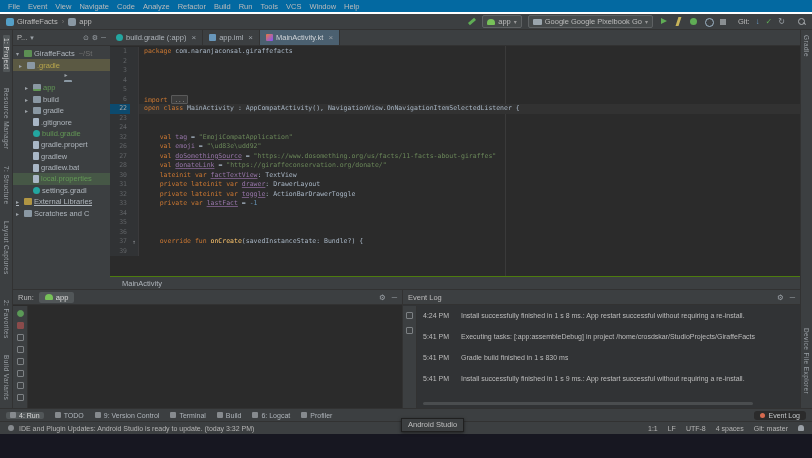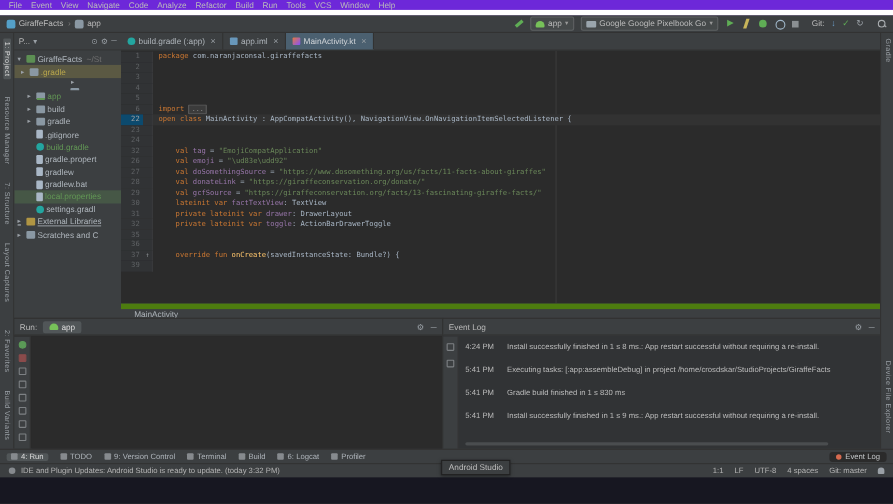--- a/index.html
+++ b/index.html
@@ -1,20 +1,20 @@
 <!DOCTYPE html>
 <html><head>
 <meta charset="utf-8">
 <style>
   *{box-sizing:border-box;margin:0;padding:0}
   body{margin:0;background:#111;font-family:"Liberation Sans","DejaVu Sans",sans-serif}
   #root{position:relative;width:812px;height:458px;background:#3c3f41;color:#bbb;overflow:hidden}
 
   
-  #menubar{position:absolute;left:0;top:0;width:812px;height:14px;background:#6d28d9;border-bottom:5px solid #ffffff;display:flex;align-items:center;padding-left:4px}
+  #menubar{position:absolute;left:0;top:0;width:812px;height:14px;background:#0369a1;border-bottom:2px solid #ffffff;display:flex;align-items:center;padding-left:4px}
   .menu-item{font-size:7.5px;color:#bbb;padding:0 4px;cursor:default}
 
   
   #toolbar{position:absolute;left:0;top:14px;width:812px;height:16px;background:#3c3f41;border-bottom:1px solid #323232;display:flex;align-items:center;padding:0 6px;font-size:7.5px}
   .bc-icon{display:inline-block;width:8px;height:8px;border-radius:2px;margin-right:3px;flex:none}
   .bc-icon.proj{background:#54a0c8}
   .bc-icon.folder{background:#8a98a3}
   .bc{color:#bbb}
   .bc-sep{color:#777;margin:0 4px}
   .tb-right{margin-left:auto;display:flex;align-items:center;gap:6px}
@@ -83,27 +83,27 @@
   #code-lines{position:absolute;left:0;top:1px;right:0}
   .cl{display:flex;height:9.5px;line-height:9.5px;font-family:"DejaVu Sans Mono","Liberation Mono",monospace;font-size:6.5px;white-space:pre}
   .ln{flex:none;width:20px;text-align:right;padding-right:3px;background:#313335;color:#606366}
   .gi{flex:none;width:9px;background:#313335;border-right:1px solid #3a3a3c;color:#8f9396;font-size:6px;text-align:center}
   .ct{flex:1;padding-left:5px;overflow:hidden;color:#a9b7c6}
   .cl.caret .ct{background:#323232}
   .cl.caret .ln{background:#0c4a6e;color:#a4a3a3}
   .kw{color:#cc7832}
   .str{color:#6a8759}
   .prop{color:#9876aa}
-  .propu{color:#9876aa;text-decoration-color:#72597e}
+  .propu{color:#9876aa;text-decoration:underline;text-decoration-color:#72597e}
   .num{color:#6897bb}
   .fn{color:#ffc66d}
   .pl{color:#a9b7c6}
   .fold{background:#3b3b3b;border:1px solid #5a5a5a;color:#8c8c8c;border-radius:1px;padding:0 2px;font-size:6px}
   #guide{position:absolute;left:395px;top:0;width:1px;height:230px;background:#3a3a3a}
-  #ebreadcrumb{position:absolute;left:110px;top:276px;width:690px;height:13px;background:#3c3f41;border-top:5px solid #4d7c0f;display:flex;align-items:center;padding-left:12px;font-size:7.5px;color:#aeb4ba}
+  #ebreadcrumb{position:absolute;left:110px;top:276px;width:690px;height:13px;background:#3c3f41;border-top:1px solid #4d7c0f;display:flex;align-items:center;padding-left:12px;font-size:7.5px;color:#aeb4ba}
 
   
   #runpanel{position:absolute;left:13px;top:289px;width:389px;height:119px;background:#2b2b2b;border-top:1px solid #323232}
   .pheader{height:15px;background:#3c3f41;border-bottom:1px solid #323232;display:flex;align-items:center;gap:5px;padding:0 5px;font-size:7.5px;color:#bbb}
   .ptab{display:flex;align-items:center;gap:3px;background:#515658;border-radius:2px;padding:1px 6px;color:#ddd}
   .ph-icons{margin-left:auto;display:flex;gap:6px;color:#9aa0a6;font-size:7.5px}
   #run-strip{position:absolute;left:0;top:16px;bottom:0;width:15px;background:#3c3f41;border-right:1px solid #323232;display:flex;flex-direction:column;align-items:center;gap:5px;padding-top:4px}
   .mini{width:7px;height:7px;border:1px solid #7d8184;border-radius:1px}
   .mini.rerun{background:#5b9a57;border-color:#5b9a57;border-radius:50%}
   .mini.stop{background:#8a4b4b;border-color:#8a4b4b}
@@ -318,24 +318,25 @@
         <div class="cl"><span class="ln">4</span><span class="gi"></span><span class="ct"></span></div>
         <div class="cl"><span class="ln">5</span><span class="gi"></span><span class="ct"></span></div>
         <div class="cl"><span class="ln">6</span><span class="gi"></span><span class="ct"><span class="kw">import </span><span class="fold">...</span></span></div>
         <div class="cl caret"><span class="ln">22</span><span class="gi"></span><span class="ct"><span class="kw">open class</span><span class="pl"> MainActivity : AppCompatActivity(), NavigationView.OnNavigationItemSelectedListener {</span></span></div>
         <div class="cl"><span class="ln">23</span><span class="gi"></span><span class="ct"></span></div>
         <div class="cl"><span class="ln">24</span><span class="gi"></span><span class="ct"></span></div>
         <div class="cl"><span class="ln">32</span><span class="gi"></span><span class="ct"><span class="pl">    </span><span class="kw">val</span><span class="pl"> </span><span class="prop">tag</span><span class="pl"> = </span><span class="str">"EmojiCompatApplication"</span></span></div>
         <div class="cl"><span class="ln">26</span><span class="gi"></span><span class="ct"><span class="pl">    </span><span class="kw">val</span><span class="pl"> </span><span class="prop">emoji</span><span class="pl"> = </span><span class="str">"\ud83e\udd92"</span></span></div>
         <div class="cl"><span class="ln">27</span><span class="gi"></span><span class="ct"><span class="pl">    </span><span class="kw">val</span><span class="pl"> </span><span class="propu">doSomethingSource</span><span class="pl"> = </span><span class="str">"https://www.dosomething.org/us/facts/11-facts-about-giraffes"</span></span></div>
         <div class="cl"><span class="ln">28</span><span class="gi"></span><span class="ct"><span class="pl">    </span><span class="kw">val</span><span class="pl"> </span><span class="propu">donateLink</span><span class="pl"> = </span><span class="str">"https://giraffeconservation.org/donate/"</span></span></div>
-        <div class="cl"><span class="ln">29</span><span class="gi"></span><span class="ct"><span class="pl">    </span><span class="kw">val</span><span class="pl"> </span><span class="propu">gcfSource</span><span class="pl"> = </span><span class="str">"https://giraffeconservation.org/facts/13-fascinating-giraffe-facts/"</span></span></div>
         <div class="cl"><span class="ln">30</span><span class="gi"></span><span class="ct"><span class="pl">    </span><span class="kw">lateinit var</span><span class="pl"> </span><span class="propu">factTextView</span><span class="pl">: TextView</span></span></div>
         <div class="cl"><span class="ln">31</span><span class="gi"></span><span class="ct"><span class="pl">    </span><span class="kw">private lateinit var</span><span class="pl"> </span><span class="propu">drawer</span><span class="pl">: DrawerLayout</span></span></div>
         <div class="cl"><span class="ln">32</span><span class="gi"></span><span class="ct"><span class="pl">    </span><span class="kw">private lateinit var</span><span class="pl"> </span><span class="propu">toggle</span><span class="pl">: ActionBarDrawerToggle</span></span></div>
+        <div class="cl"><span class="ln">33</span><span class="gi"></span><span class="ct"><span class="pl">    </span><span class="kw">private var</span><span class="pl"> </span><span class="propu">lastFact</span><span class="pl"> = </span><span class="num">-1</span></span></div>
+        <div class="cl"><span class="ln">34</span><span class="gi"></span><span class="ct"></span></div>
         <div class="cl"><span class="ln">35</span><span class="gi"></span><span class="ct"></span></div>
         <div class="cl"><span class="ln">36</span><span class="gi"></span><span class="ct"></span></div>
         <div class="cl"><span class="ln">37</span><span class="gi">↑</span><span class="ct"><span class="pl">    </span><span class="kw">override fun</span><span class="pl"> </span><span class="fn">onCreate</span><span class="pl">(savedInstanceState: Bundle?) {</span></span></div>
         <div class="cl"><span class="ln">39</span><span class="gi"></span><span class="ct"></span></div>
       </div>
   </div>
   <div id="ebreadcrumb">
     <span>MainActivity</span>
   </div>
 

